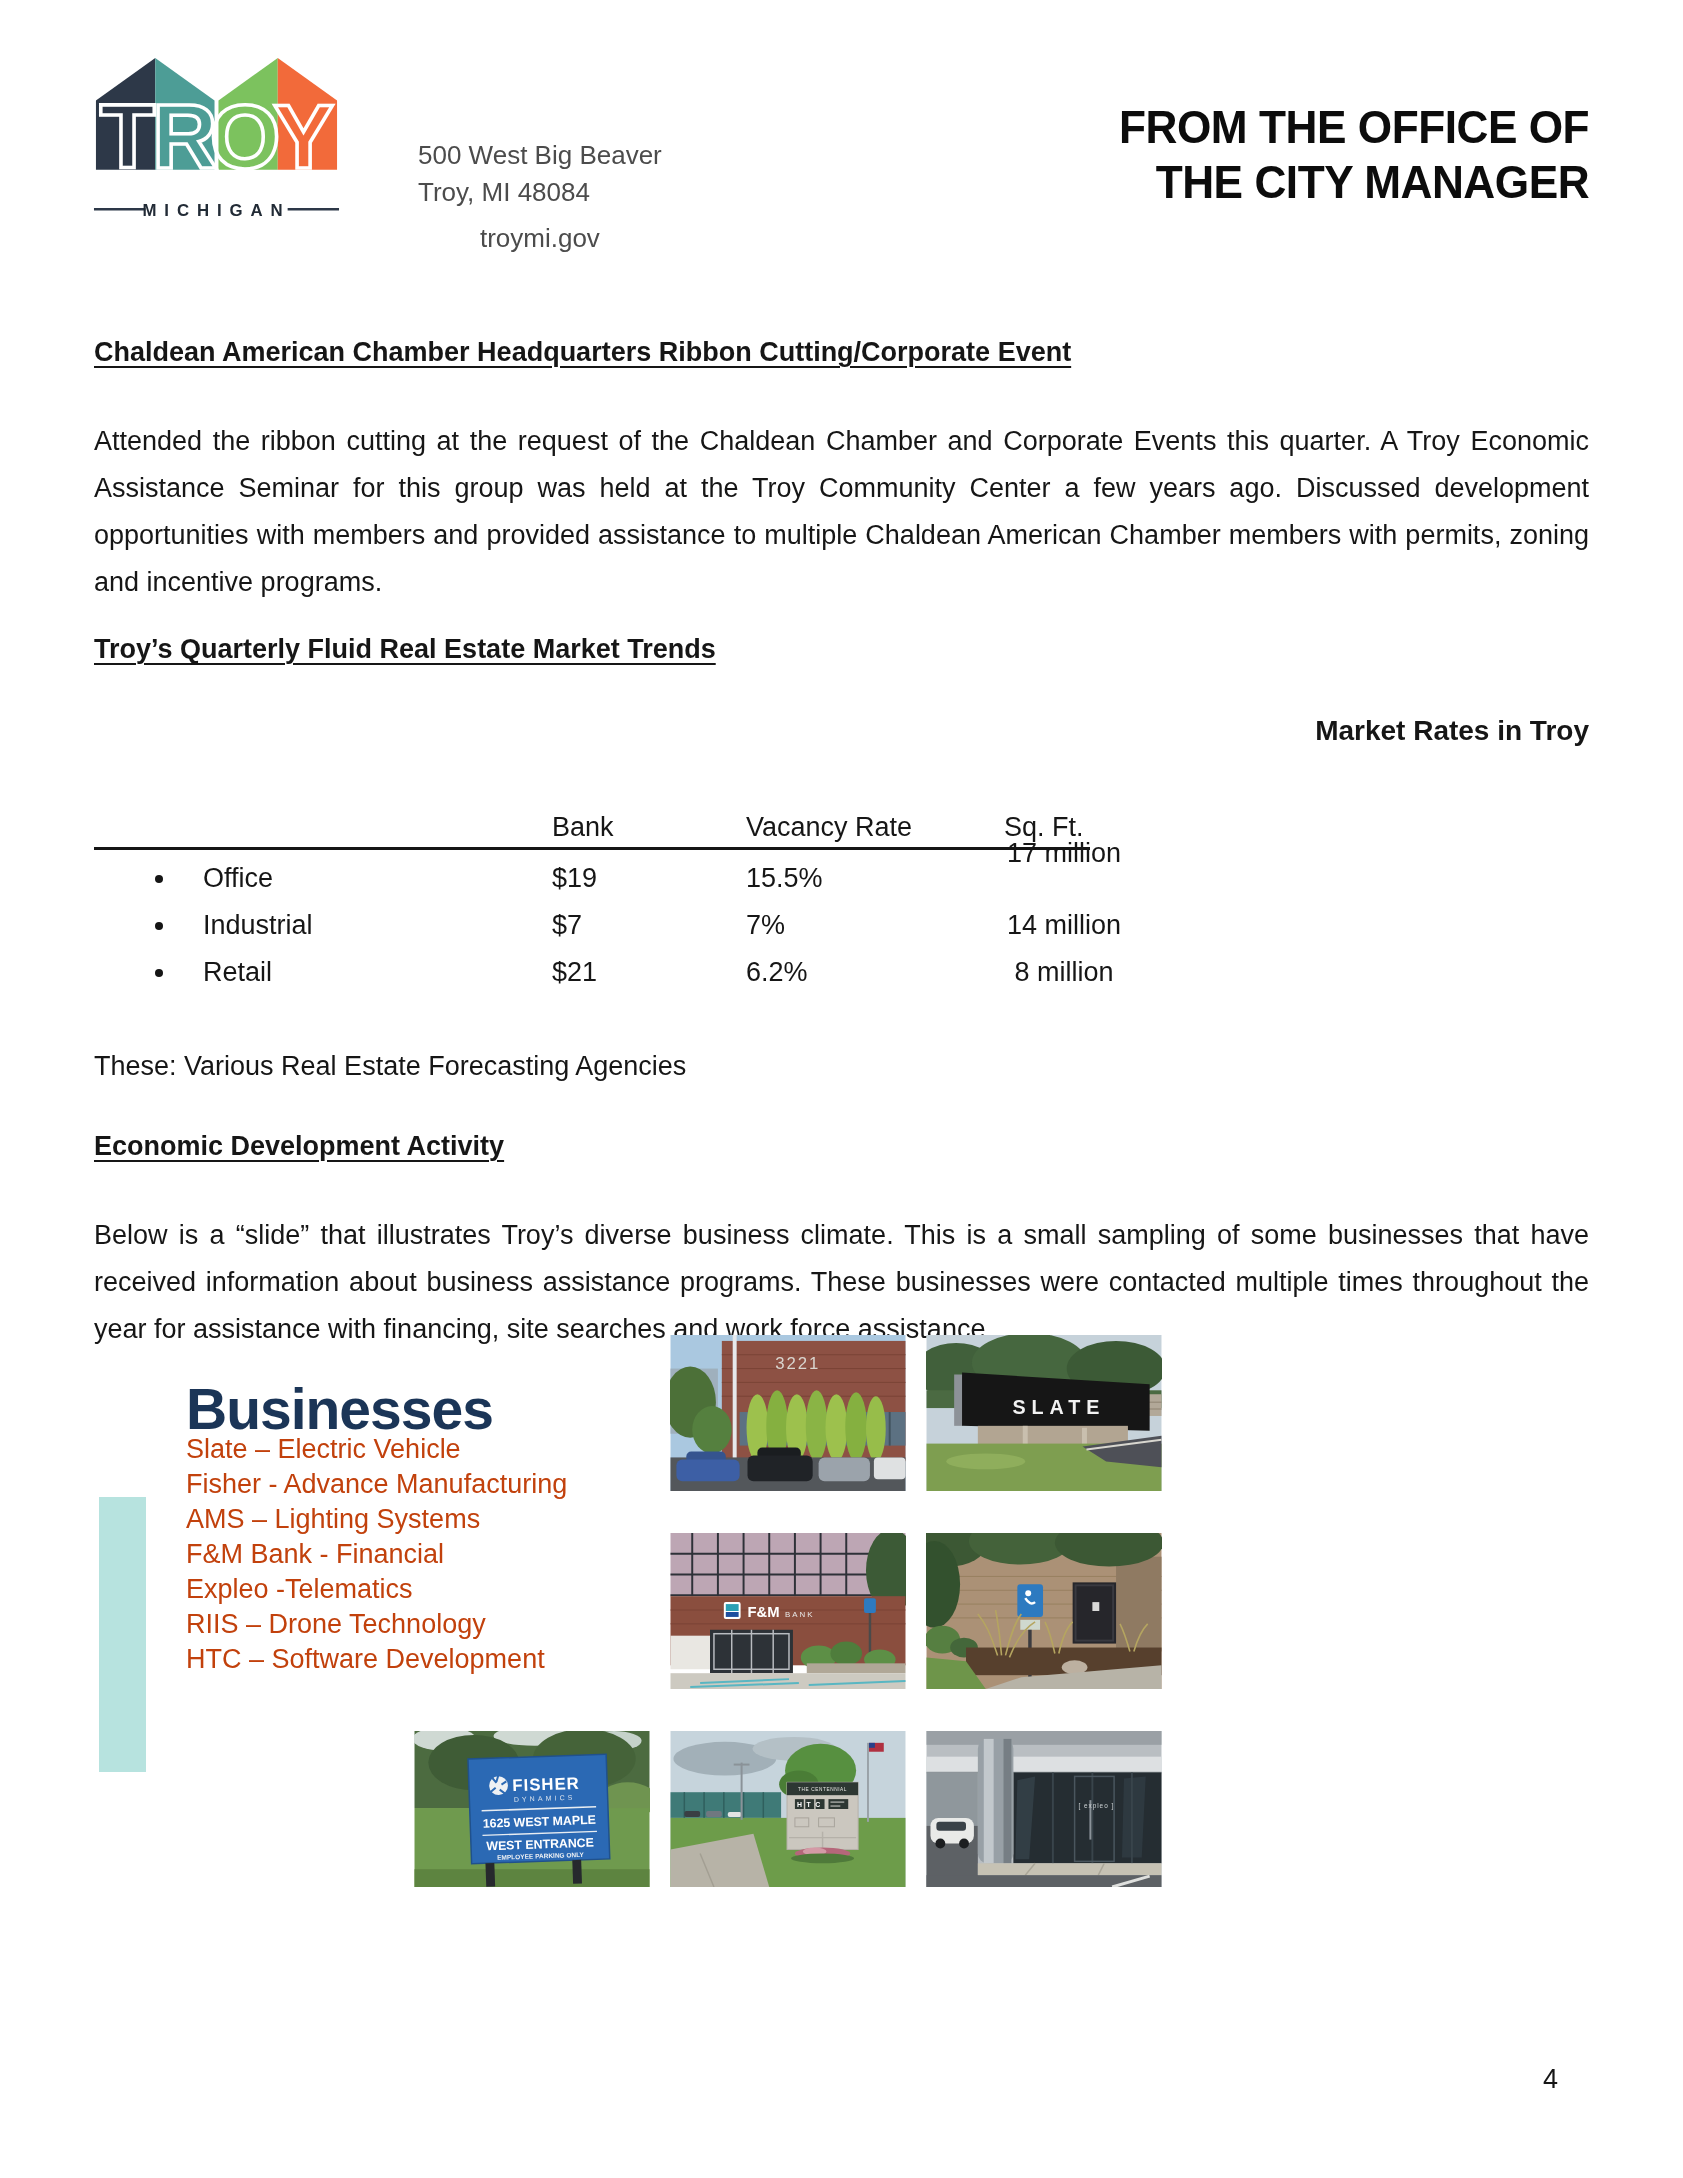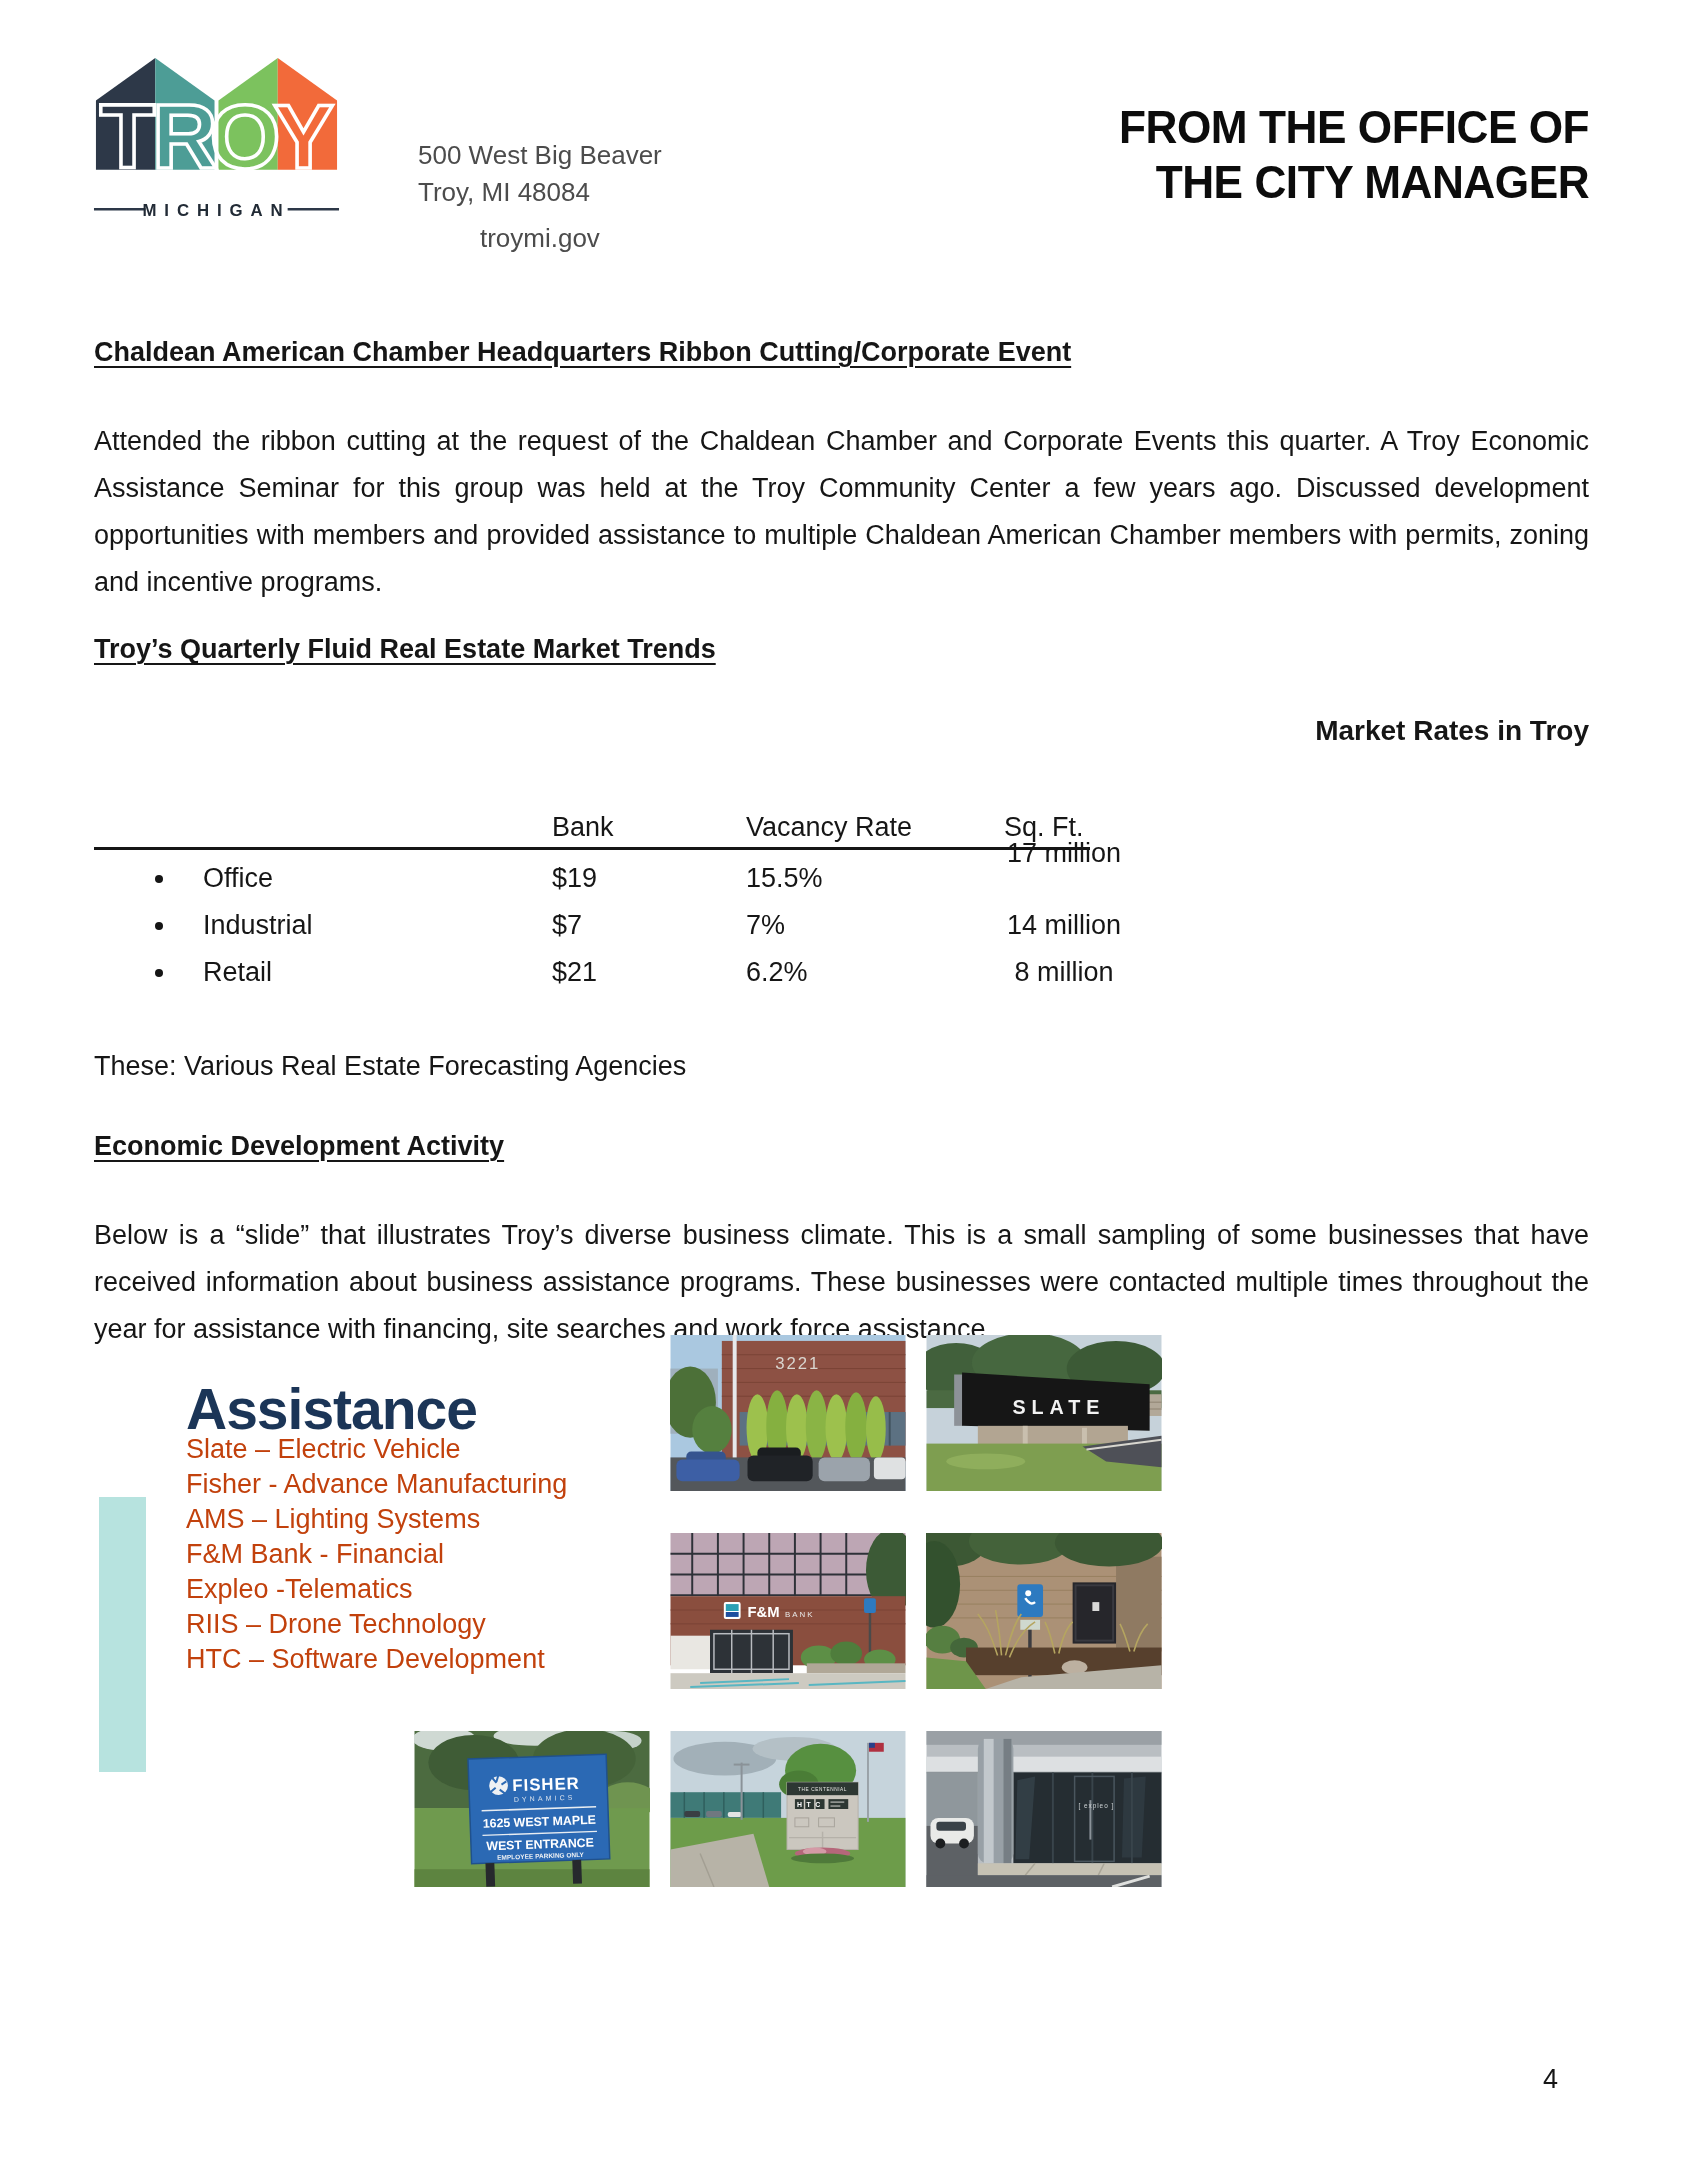--- a/index.html
+++ b/index.html
@@ -88,21 +88,21 @@
   <div class="tbl-cell" style="left:203px;top:957px;">Retail</div>
   <div class="tbl-cell" style="left:552px;top:957px;">$21</div>
   <div class="tbl-cell" style="left:746px;top:957px;">6.2%</div>
   <div class="tbl-cell sqft" style="left:975px;top:957px;">8 million</div>
 
   <div class="tbl-cell" style="left:94px;top:1051px;">These: Various Real Estate Forecasting Agencies</div>
 
   <div class="h-ul" style="top:1131px;">Economic Development Activity</div>
   <div class="para" style="top:1212px;">Below is a “slide” that illustrates Troy’s diverse business climate. This is a small sampling of some businesses that have received information about business assistance programs. These businesses were contacted multiple times throughout the year for assistance with financing, site searches and work force assistance.</div>
 
-  <div class="slide-title">Assistance</div>
+  <div class="slide-title">Businesses</div>
   <div class="slide-list">
     <div>Slate – Electric Vehicle</div>
     <div>Fisher - Advance Manufacturing</div>
     <div>AMS – Lighting Systems</div>
     <div>F&amp;M Bank - Financial</div>
     <div>Expleo -Telematics</div>
     <div>RIIS – Drone Technology</div>
     <div>HTC – Software Development</div>
   </div>
   <div class="teal-bar"></div>

